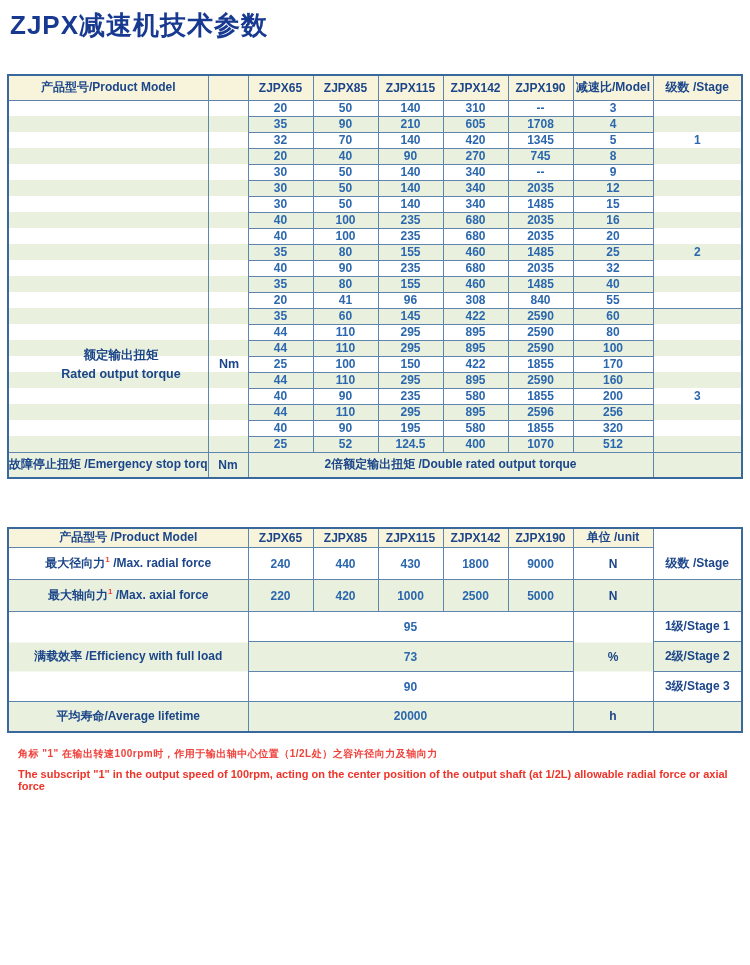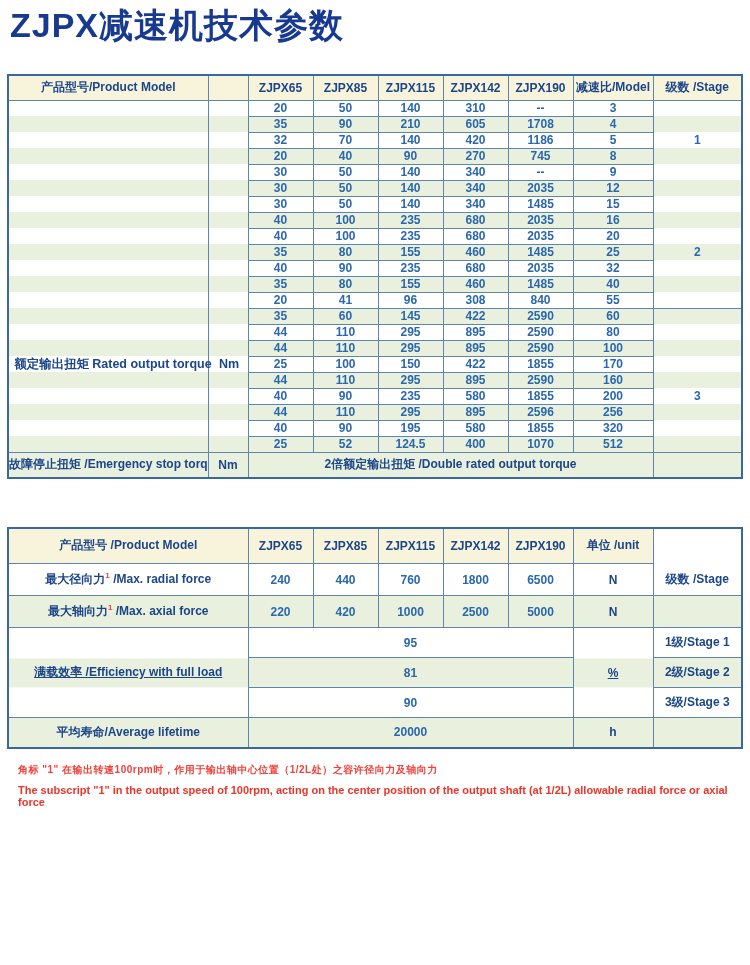--- a/index.html
+++ b/index.html
@@ -1,50 +1,50 @@
 <!DOCTYPE html>
 <html><head>
 <meta charset="utf-8">
 <style>
   html,body{margin:0;padding:0;background:#ffffff;}
   body{width:750px;min-height:965px;font-family:"Liberation Sans","DejaVu Sans",sans-serif;}
-  .page-title{margin:6px 0 0 10px;font-size:34px;line-height:38px;font-weight:bold;
+  .page-title{margin:6px 0 0 10px;font-size:26px;line-height:38px;font-weight:bold;
     color:#17398f;letter-spacing:1px;font-family:"Liberation Sans","DejaVu Sans",sans-serif;}
   .twrap{position:relative;margin:0 7px;}
   .twrap1{margin-top:30px;}
   table{width:736px;border-collapse:collapse;table-layout:fixed;}
   .t1,.t2{border:2px solid #39689c;}
   th,td{border:1px solid #5d85ad;text-align:center;vertical-align:middle;padding:0;overflow:hidden;
     white-space:nowrap;}
   thead th{background:#f8f4dc;color:#1c4689;font-size:12px;font-weight:bold;}
   .t1 thead tr{height:25px;}
   #t1body tr{height:16px;}
   #t1body td{font-size:12px;font-weight:bold;color:#2b67ae;}
   #t1body tr:nth-child(odd) td{background:#ffffff;}
   #t1body tr:nth-child(even) td{background:#e9f1de;}
   #t1body td.e{border-top-style:none;border-bottom-style:none;}
   #t1body td.bt{border-top:1px solid #5d85ad;border-top-style:solid;}
   .emr td{background:#e9f1de;color:#1c4689;font-weight:bold;font-size:12px;height:24px;}
   .ovl{position:absolute;left:2px;top:27px;width:242px;height:528px;pointer-events:none;}
-  .ovl-label{position:absolute;left:4px;top:0;width:200px;height:100%;display:flex;flex-direction:row;
+  .ovl-label{position:absolute;left:12px;top:0;width:200px;height:100%;display:flex;flex-direction:column;
     justify-content:center;align-items:center;gap:3px;color:#1c4689;font-weight:bold;font-size:12.5px;}
   .ovl-unit{position:absolute;left:200px;top:0;width:40px;height:100%;display:flex;align-items:center;
     justify-content:center;color:#1c4689;font-weight:bold;font-size:12.5px;}
   .t2{margin-top:48px;}
-  .t2 thead tr{height:36px;}
+  .t2 thead tr{height:20px;}
   .t2 tbody tr.r32{height:32px;}
   .t2 tbody tr.r30{height:30px;}
   .t2 tbody td{font-size:12px;font-weight:bold;color:#2b67ae;}
   .t2 tbody tr:nth-child(odd) td{background:#ffffff;}
   .t2 tbody tr:nth-child(even) td{background:#e9f1de;}
   .t2 td.labcell,.t2 td.unitcell,.t2 td.stagecell{color:#1c4689;}
   .t2 th.st-top{background:#ffffff !important;border-bottom-style:none;}
   .t2 td.stage-hdr{border-top-style:none;color:#1c4689;background:#ffffff !important;}
   .t2 td.grad3{background:linear-gradient(to bottom,#ffffff 0 33.4%,#e9f1de 33.4% 66.7%,#ffffff 66.7% 100%) !important;
-    color:#1c4689;text-decoration:underline;}
+    color:#1c4689;}
   sup.red{color:#ef3f33;font-size:8px;font-weight:bold;}
   .notes{margin:14px 0 0 18px;}
   .note-zh{color:#f0413a;font-size:10px;font-weight:bold;letter-spacing:0.5px;}
   .note-en{color:#ee3429;font-size:11px;font-weight:bold;margin-top:7px;}
 </style>
 </head>
 <body>
 
 <h1 class="page-title">ZJPX减速机技术参数</h1>
 
@@ -97,21 +97,21 @@
           <td>4</td>
           <td class="e"></td>
         </tr>
         <tr>
           <td class="e"></td>
           <td class="e"></td>
           <td>32</td>
           <td>70</td>
           <td>140</td>
           <td>420</td>
-          <td>1186</td>
+          <td>1345</td>
           <td>5</td>
           <td class="e">1</td>
         </tr>
         <tr>
           <td class="e"></td>
           <td class="e"></td>
           <td>20</td>
           <td>40</td>
           <td>90</td>
           <td>270</td>
@@ -361,23 +361,23 @@
       </tr>
     </thead>
     <tbody>
       <tr class="r32">
         <td class="labcell">
           <span>最大径向力</span><sup class="red">1</sup>
           <span>/Max. radial force</span>
         </td>
         <td>240</td>
         <td>440</td>
-        <td>760</td>
+        <td>430</td>
         <td>1800</td>
-        <td>6500</td>
+        <td>9000</td>
         <td class="unitcell">N</td>
         <td class="stage-hdr">级数 /Stage</td>
       </tr>
       <tr class="r32">
         <td class="labcell">
           <span>最大轴向力</span><sup class="red">1</sup>
           <span>/Max. axial force</span>
         </td>
         <td>220</td>
         <td>420</td>
@@ -387,21 +387,21 @@
         <td class="unitcell">N</td>
         <td></td>
       </tr>
       <tr class="r30">
         <td class="grad3" rowspan="3">满载效率 /Efficiency with full load</td>
         <td colspan="5">95</td>
         <td class="grad3" rowspan="3">%</td>
         <td class="stagecell">1级/Stage 1</td>
       </tr>
       <tr class="r30">
-        <td colspan="5">81</td>
+        <td colspan="5">73</td>
         <td class="stagecell">2级/Stage 2</td>
       </tr>
       <tr class="r30">
         <td colspan="5">90</td>
         <td class="stagecell">3级/Stage 3</td>
       </tr>
       <tr class="r30">
         <td class="labcell">平均寿命/Average lifetime</td>
         <td colspan="5">20000</td>
         <td class="unitcell">h</td>

